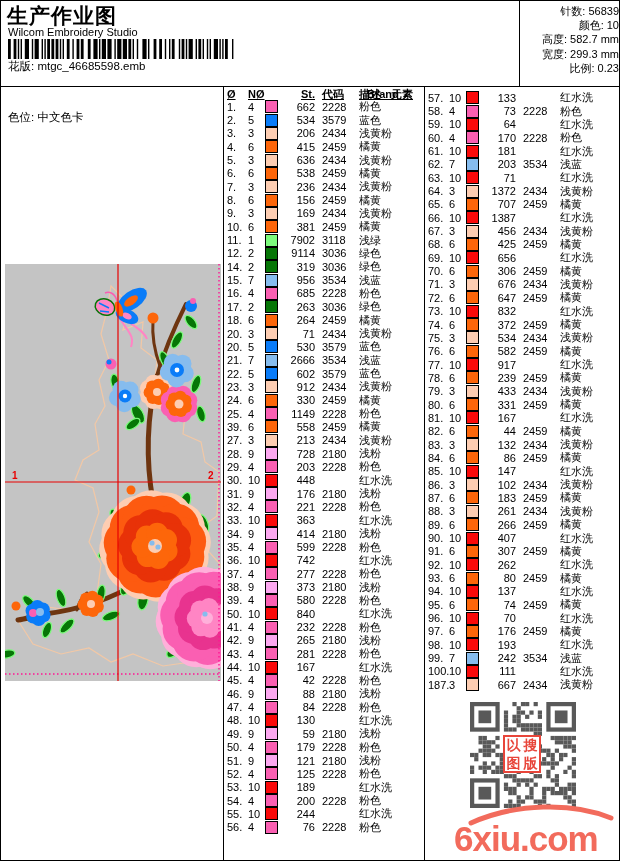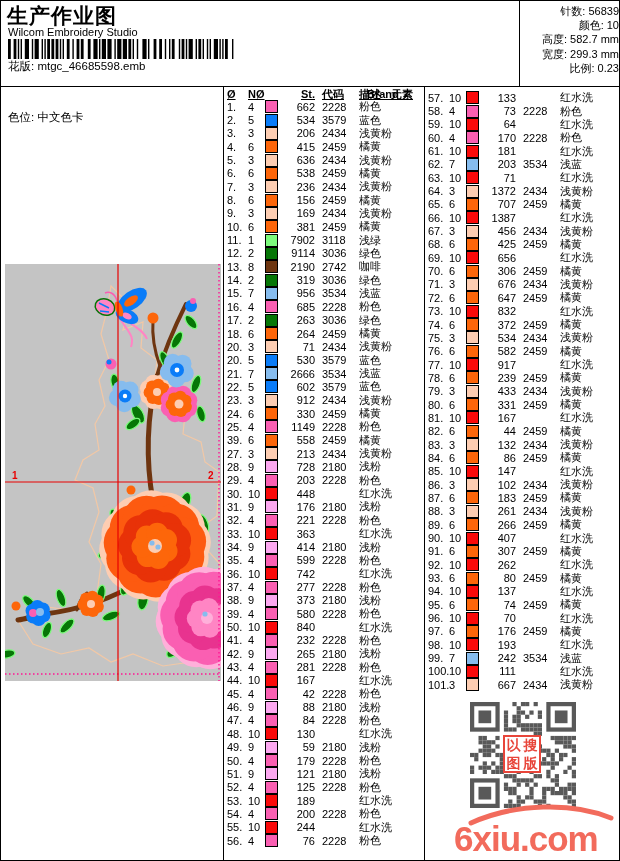--- a/index.html
+++ b/index.html
@@ -432,28 +432,20 @@
         </div>
         <div class="trow">
           <span class="c-seq">12.</span>
           <span class="c-n">2</span>
           <span class="c-sw" style="background: rgb(6, 118, 6);"></span>
           <span class="c-st">9114</span>
           <span class="c-code">3036</span>
           <span class="c-desc">绿色</span>
         </div>
         <div class="trow">
-          <span class="c-seq">13.</span>
-          <span class="c-n">8</span>
-          <span class="c-sw" style="background: rgb(110, 53, 16);"></span>
-          <span class="c-st">2190</span>
-          <span class="c-code">2742</span>
-          <span class="c-desc">咖啡</span>
-        </div>
-        <div class="trow">
           <span class="c-seq">14.</span>
           <span class="c-n">2</span>
           <span class="c-sw" style="background: rgb(6, 118, 6);"></span>
           <span class="c-st">319</span>
           <span class="c-code">3036</span>
           <span class="c-desc">绿色</span>
         </div>
         <div class="trow">
           <span class="c-seq">15.</span>
           <span class="c-n">7</span>
@@ -1141,21 +1133,21 @@
         </div>
         <div class="trow">
           <span class="c-seq">100.</span>
           <span class="c-n">10</span>
           <span class="c-sw" style="background: rgb(250, 10, 10);"></span>
           <span class="c-st">111</span>
           <span class="c-code"></span>
           <span class="c-desc">红水洗</span>
         </div>
         <div class="trow">
-          <span class="c-seq">101.</span>
+          <span class="c-seq">187.</span>
           <span class="c-n">3</span>
           <span class="c-sw" style="background: rgb(253, 205, 178);"></span>
           <span class="c-st">667</span>
           <span class="c-code">2434</span>
           <span class="c-desc">浅黄粉</span>
         </div>
       </div>
   </div>
 
   <div class="qr-wrap">

